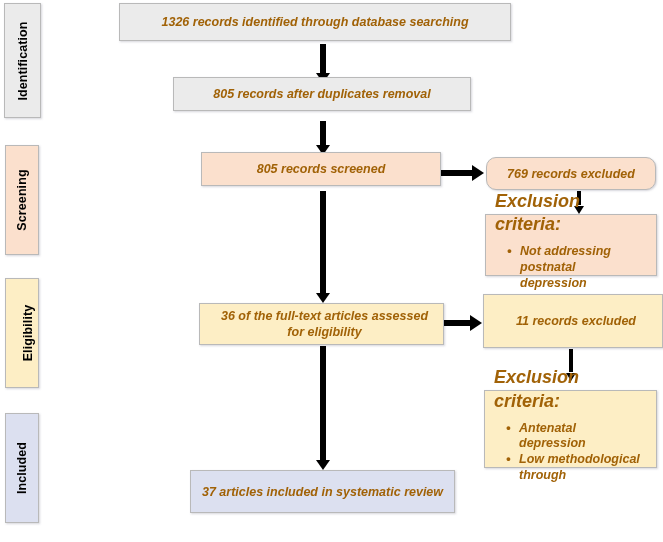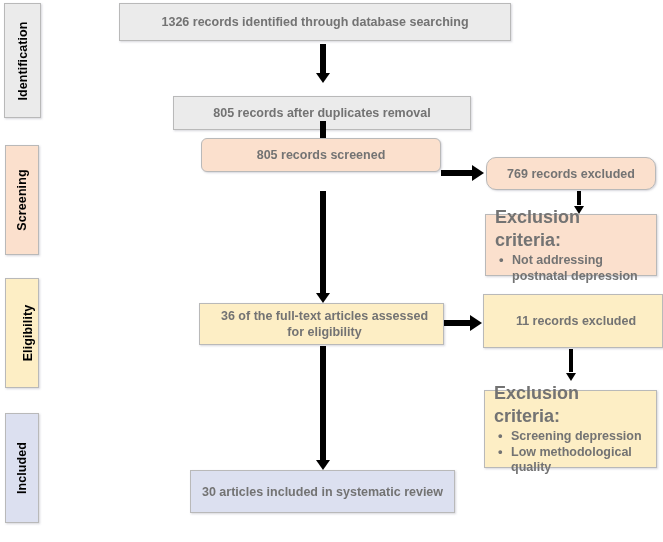--- a/index.html
+++ b/index.html
@@ -25,23 +25,24 @@
     position: absolute;
     box-sizing: border-box;
     border: 1px solid #b9b9b9;
     display: flex;
     align-items: center;
     justify-content: center;
     text-align: center;
     font-weight: bold;
     font-size: 12.5px;
     line-height: 1.28;
-    color: #737373;
+    color: #a16207;
     padding: 2px 6px;
     box-shadow: 1px 1px 2px rgba(120,120,140,0.30);
+    font-style: italic;
   }
   .box .txt { display: block; width: 100%; }
 
   
   .band {
     position: absolute;
     box-sizing: border-box;
     border: 1px solid #b9b9b9;
     box-shadow: 1px 1px 2px rgba(120,120,140,0.30);
     display: flex;
@@ -70,21 +71,21 @@
     width: 100%;
     padding-left: 2px;
   }
   .crit .crit-head {
     display: block;
     font-weight: bold;
     font-size: 18px;
     margin-bottom: 1px;
   }
   .crit ul {
-    margin: 0;
+    margin: 8px;
     padding: 0 0 0 17px;
     list-style: none;
   }
   .crit li {
     position: relative;
     font-weight: bold;
     font-size: 12.5px;
     line-height: 1.26;
     margin: 0;
   }
@@ -157,27 +158,27 @@
   <div class="band c-lavender" style="left:5px; top:413px; width:34px; height:110px;">
     <span class="vtxt">Included</span>
   </div>
 
   <div class="box c-gray" style="left:119px; top:3px; width:392px; height:38px;">
     <span class="txt">1326 records identified through database searching</span>
   </div>
 
   <div class="arrow-v" style="left:320px; top:44px; height:30px;"></div>
 
-  <div class="box c-gray" style="left:173px; top:96px; width:298px; height:34px;">
+  <div class="box c-gray" style="left:173px; top:77px; width:298px; height:34px;">
     <span class="txt">805 records after duplicates removal</span>
   </div>
 
   <div class="arrow-v" style="left:320px; top:121px; height:25px;"></div>
 
-  <div class="box c-peach" style="left:201px; top:138px; width:240px; height:34px;border-radius:6px;">
+  <div class="box c-peach" style="left:201px; top:152px; width:240px; height:34px;">
     <span class="txt">805 records screened</span>
   </div>
 
   <div class="arrow-h" style="left:441px; top:170px; width:32px;"></div>
 
   <div class="box c-peach" style="left:486px; top:157px; width:170px; height:33px;border-radius:10px;">
     <span class="txt">769 records excluded</span>
   </div>
 
   <div class="arrow-v thin" style="left:577px; top:191px; height:14px;"></div>
@@ -202,25 +203,25 @@
   <div class="box c-cream" style="left:483px; top:294px; width:180px; height:54px;">
     <span class="txt">11 records excluded</span>
   </div>
 
   <div class="arrow-v thin" style="left:569px; top:349px; height:23px;"></div>
 
   <div class="box c-cream" style="left:484px; top:390px; width:173px; height:78px; justify-content:flex-start; padding:8px 7px;">
     <div class="crit">
       <span class="crit-head">Exclusion criteria:</span>
       <ul>
-        <li>Screening depression</li>
-        <li>Low methodological quality</li>
+        <li>Antenatal depression</li>
+        <li>Low methodological through</li>
       </ul>
     </div>
   </div>
 
   <div class="arrow-v" style="left:320px; top:346px; height:115px;"></div>
 
   <div class="box c-lavender" style="left:190px; top:470px; width:265px; height:43px;">
-    <span class="txt">30 articles included in systematic review</span>
+    <span class="txt">37 articles included in systematic review</span>
   </div>
 
 </div>
 
 </body></html>

